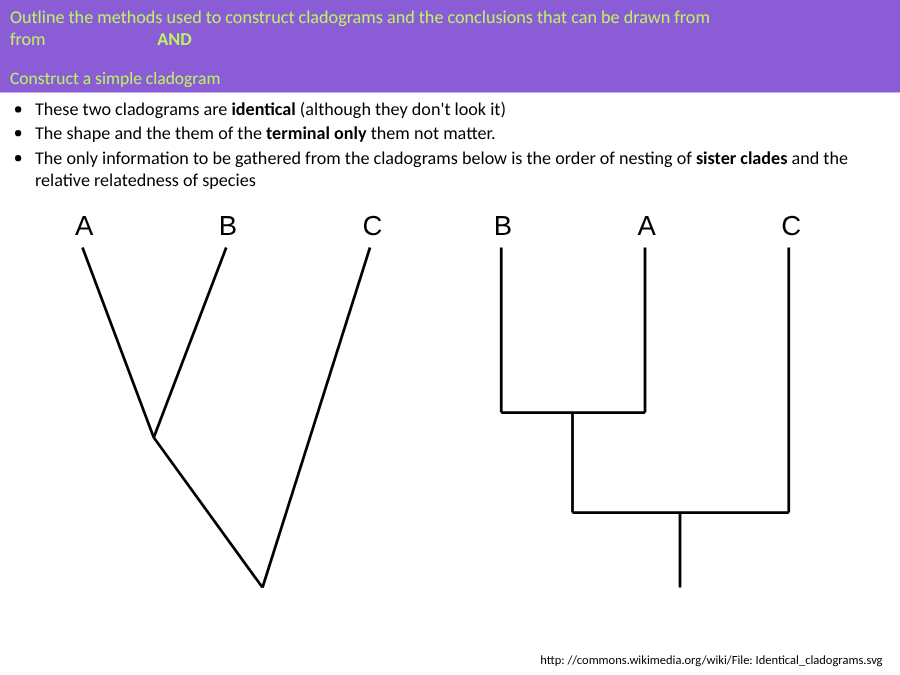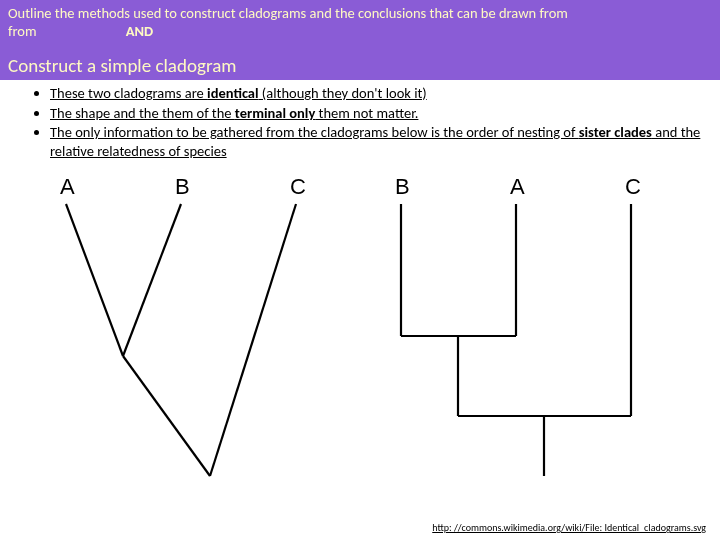--- a/index.html
+++ b/index.html
@@ -6,43 +6,42 @@
   body {
     width: 720px;
     height: 540px;
     font-family: Calibri, Arial, sans-serif;
     background: #fff;
     position: relative;
     overflow: hidden;
   }
   .header {
     background: #8a5cd6;
-    color: #fef9c3;
+    color: #bef264;
     padding: 4px 8px 2px 8px;
     font-size: 14.5px;
     line-height: 1.25;
   }
   .header-line1 {
     display: block;
   }
   .header-and {
     display: inline-block;
     font-weight: bold;
     margin-left: 86px;
   }
   .header-line2 {
     margin-top: 14px;
-    font-size: 19px;
+    font-size: 14px;
   }
   .bullets {
-    padding: 4px 10px 0 50px;
+    padding: 4px 10px 0 28px;
     font-size: 14.5px;
     line-height: 1.28;
     color: #000;
-    text-decoration: underline;
   }
   .bullets li {
     margin-bottom: 1px;
     list-style: disc;
   }
   .diagram-area {
     position: relative;
     width: 720px;
     height: 340px;
     margin-top: 6px;
@@ -51,21 +50,20 @@
     position: absolute;
     top: 0;
     left: 0;
   }
   .footer-link {
     position: absolute;
     bottom: 6px;
     right: 14px;
     font-size: 10px;
     color: #000;
-    text-decoration: underline;
   }
   .bold { font-weight: bold; }
 </style>
 </head>
 <body>
 
 <div class="header">
   <span class="header-line1">
     <span>Outline the methods used to construct cladograms and the conclusions that can be drawn from</span><br>
     <span>from</span>

